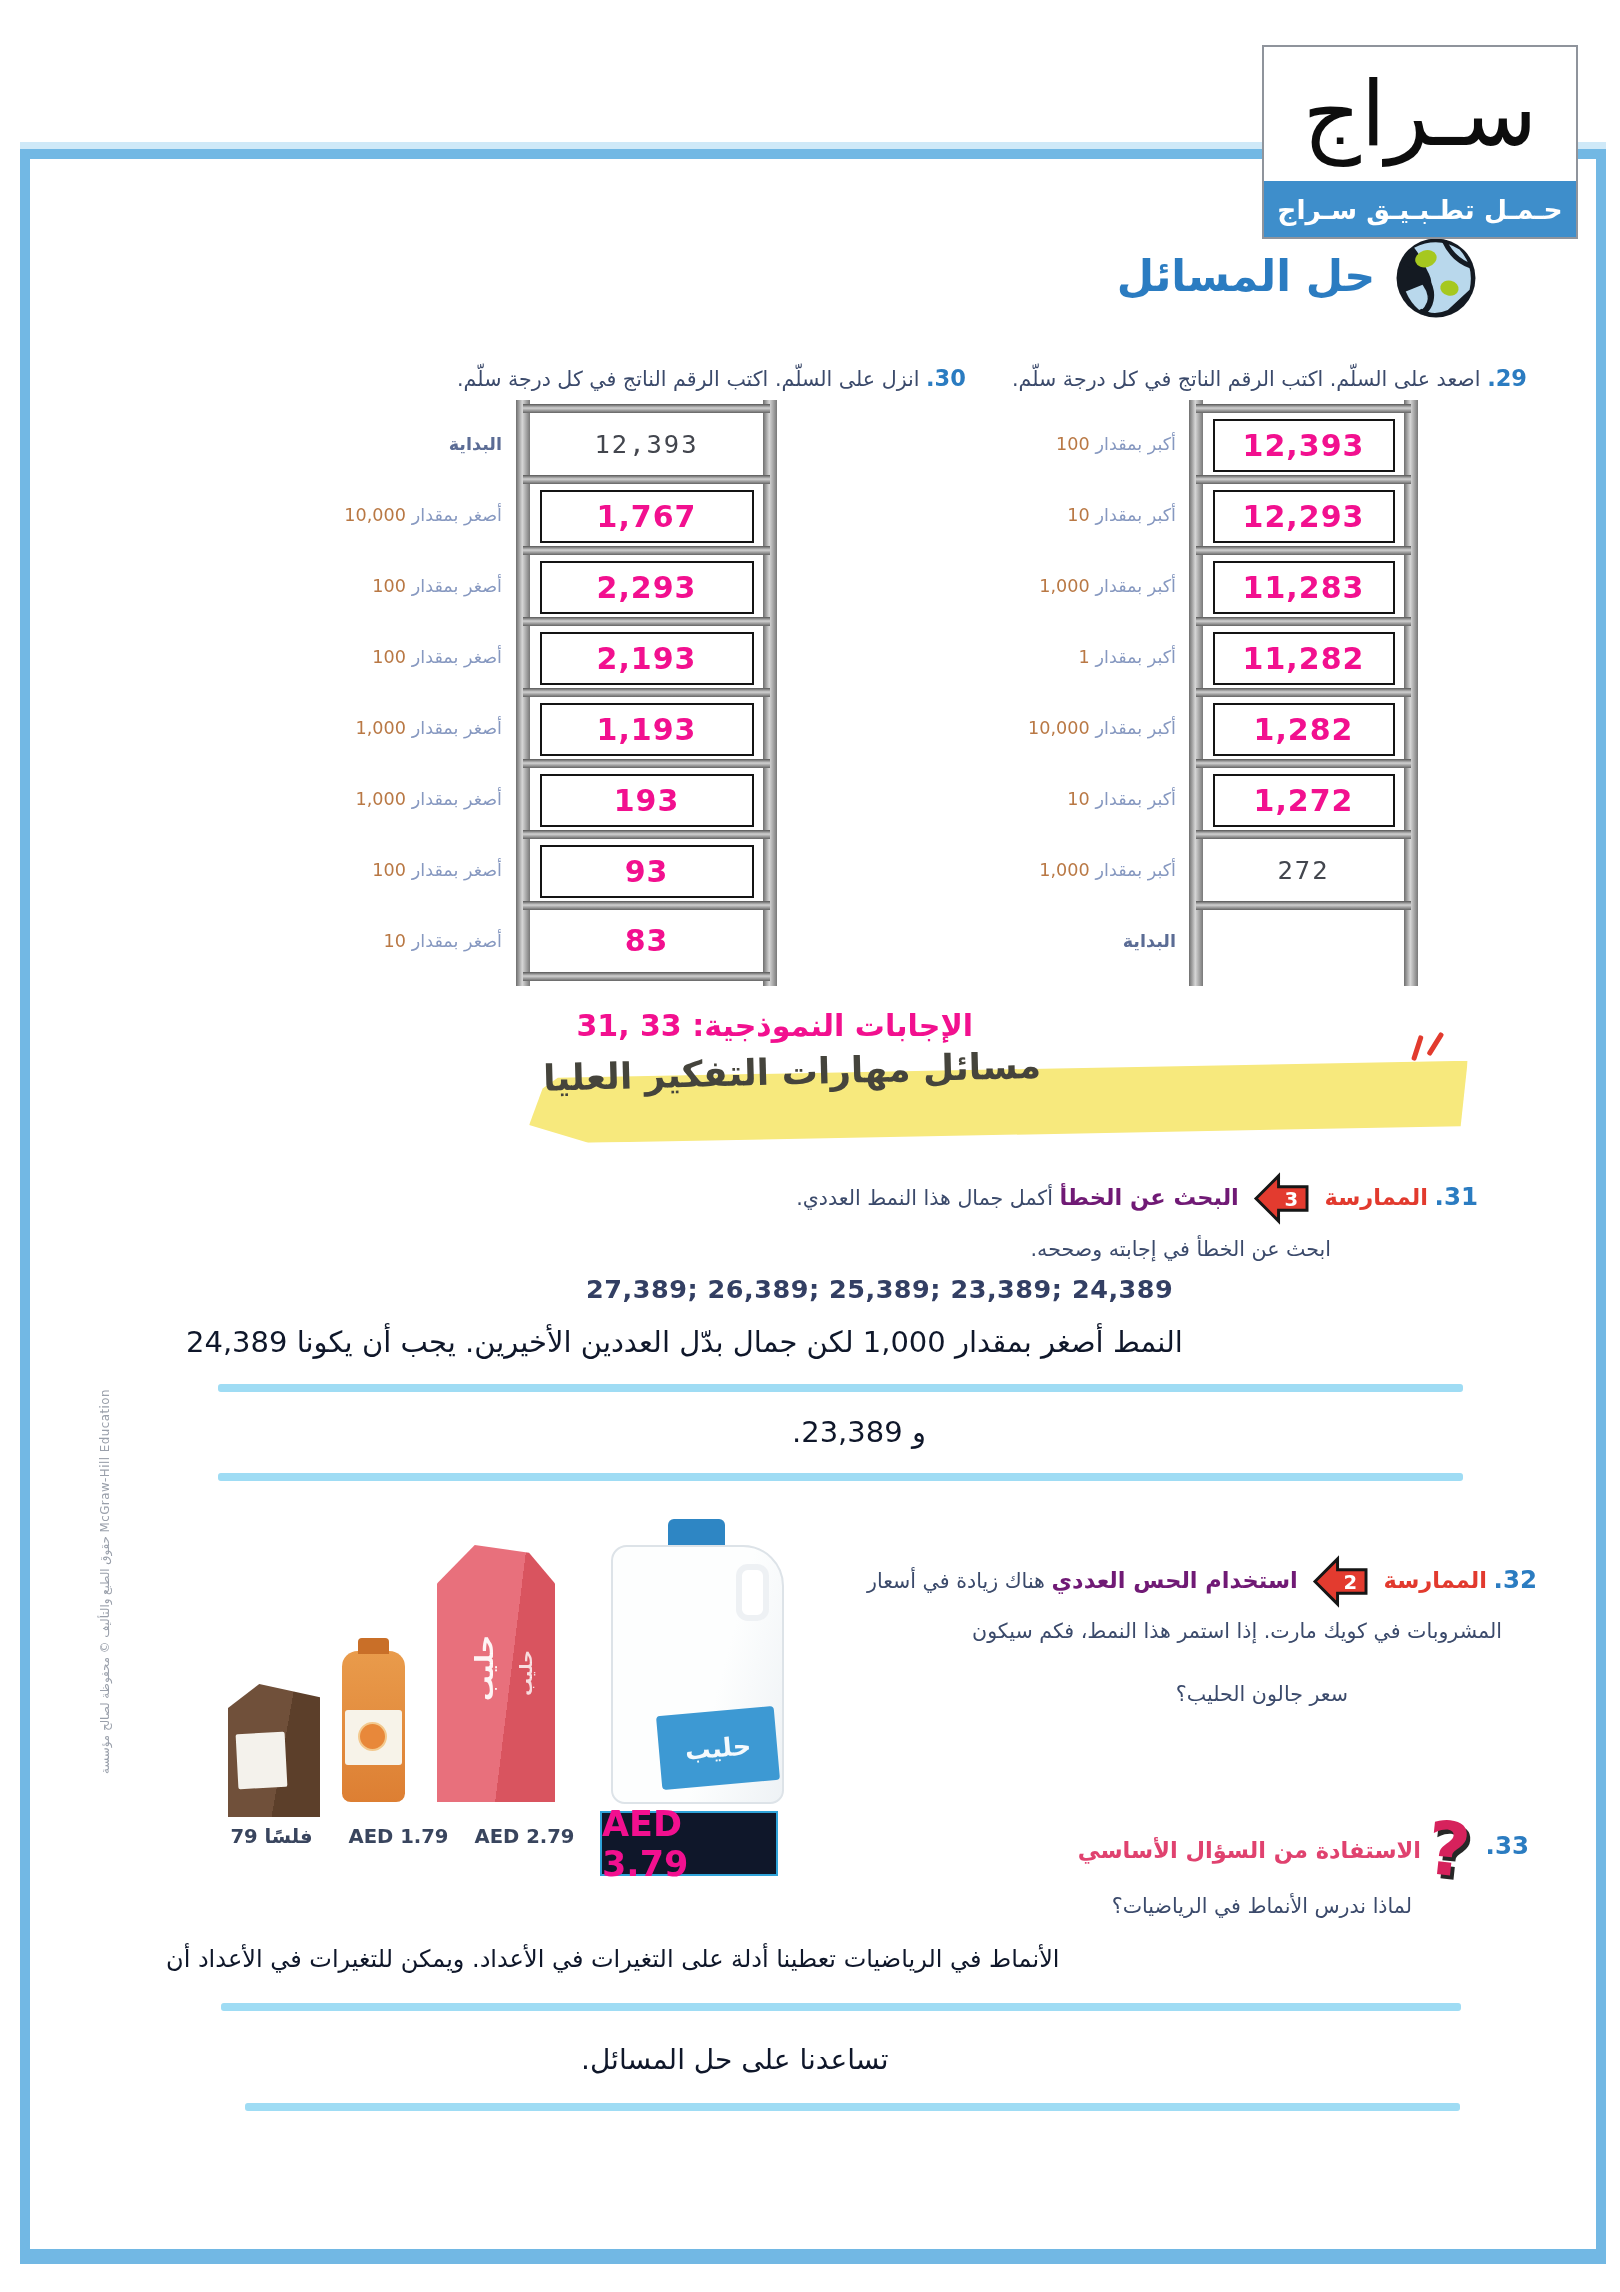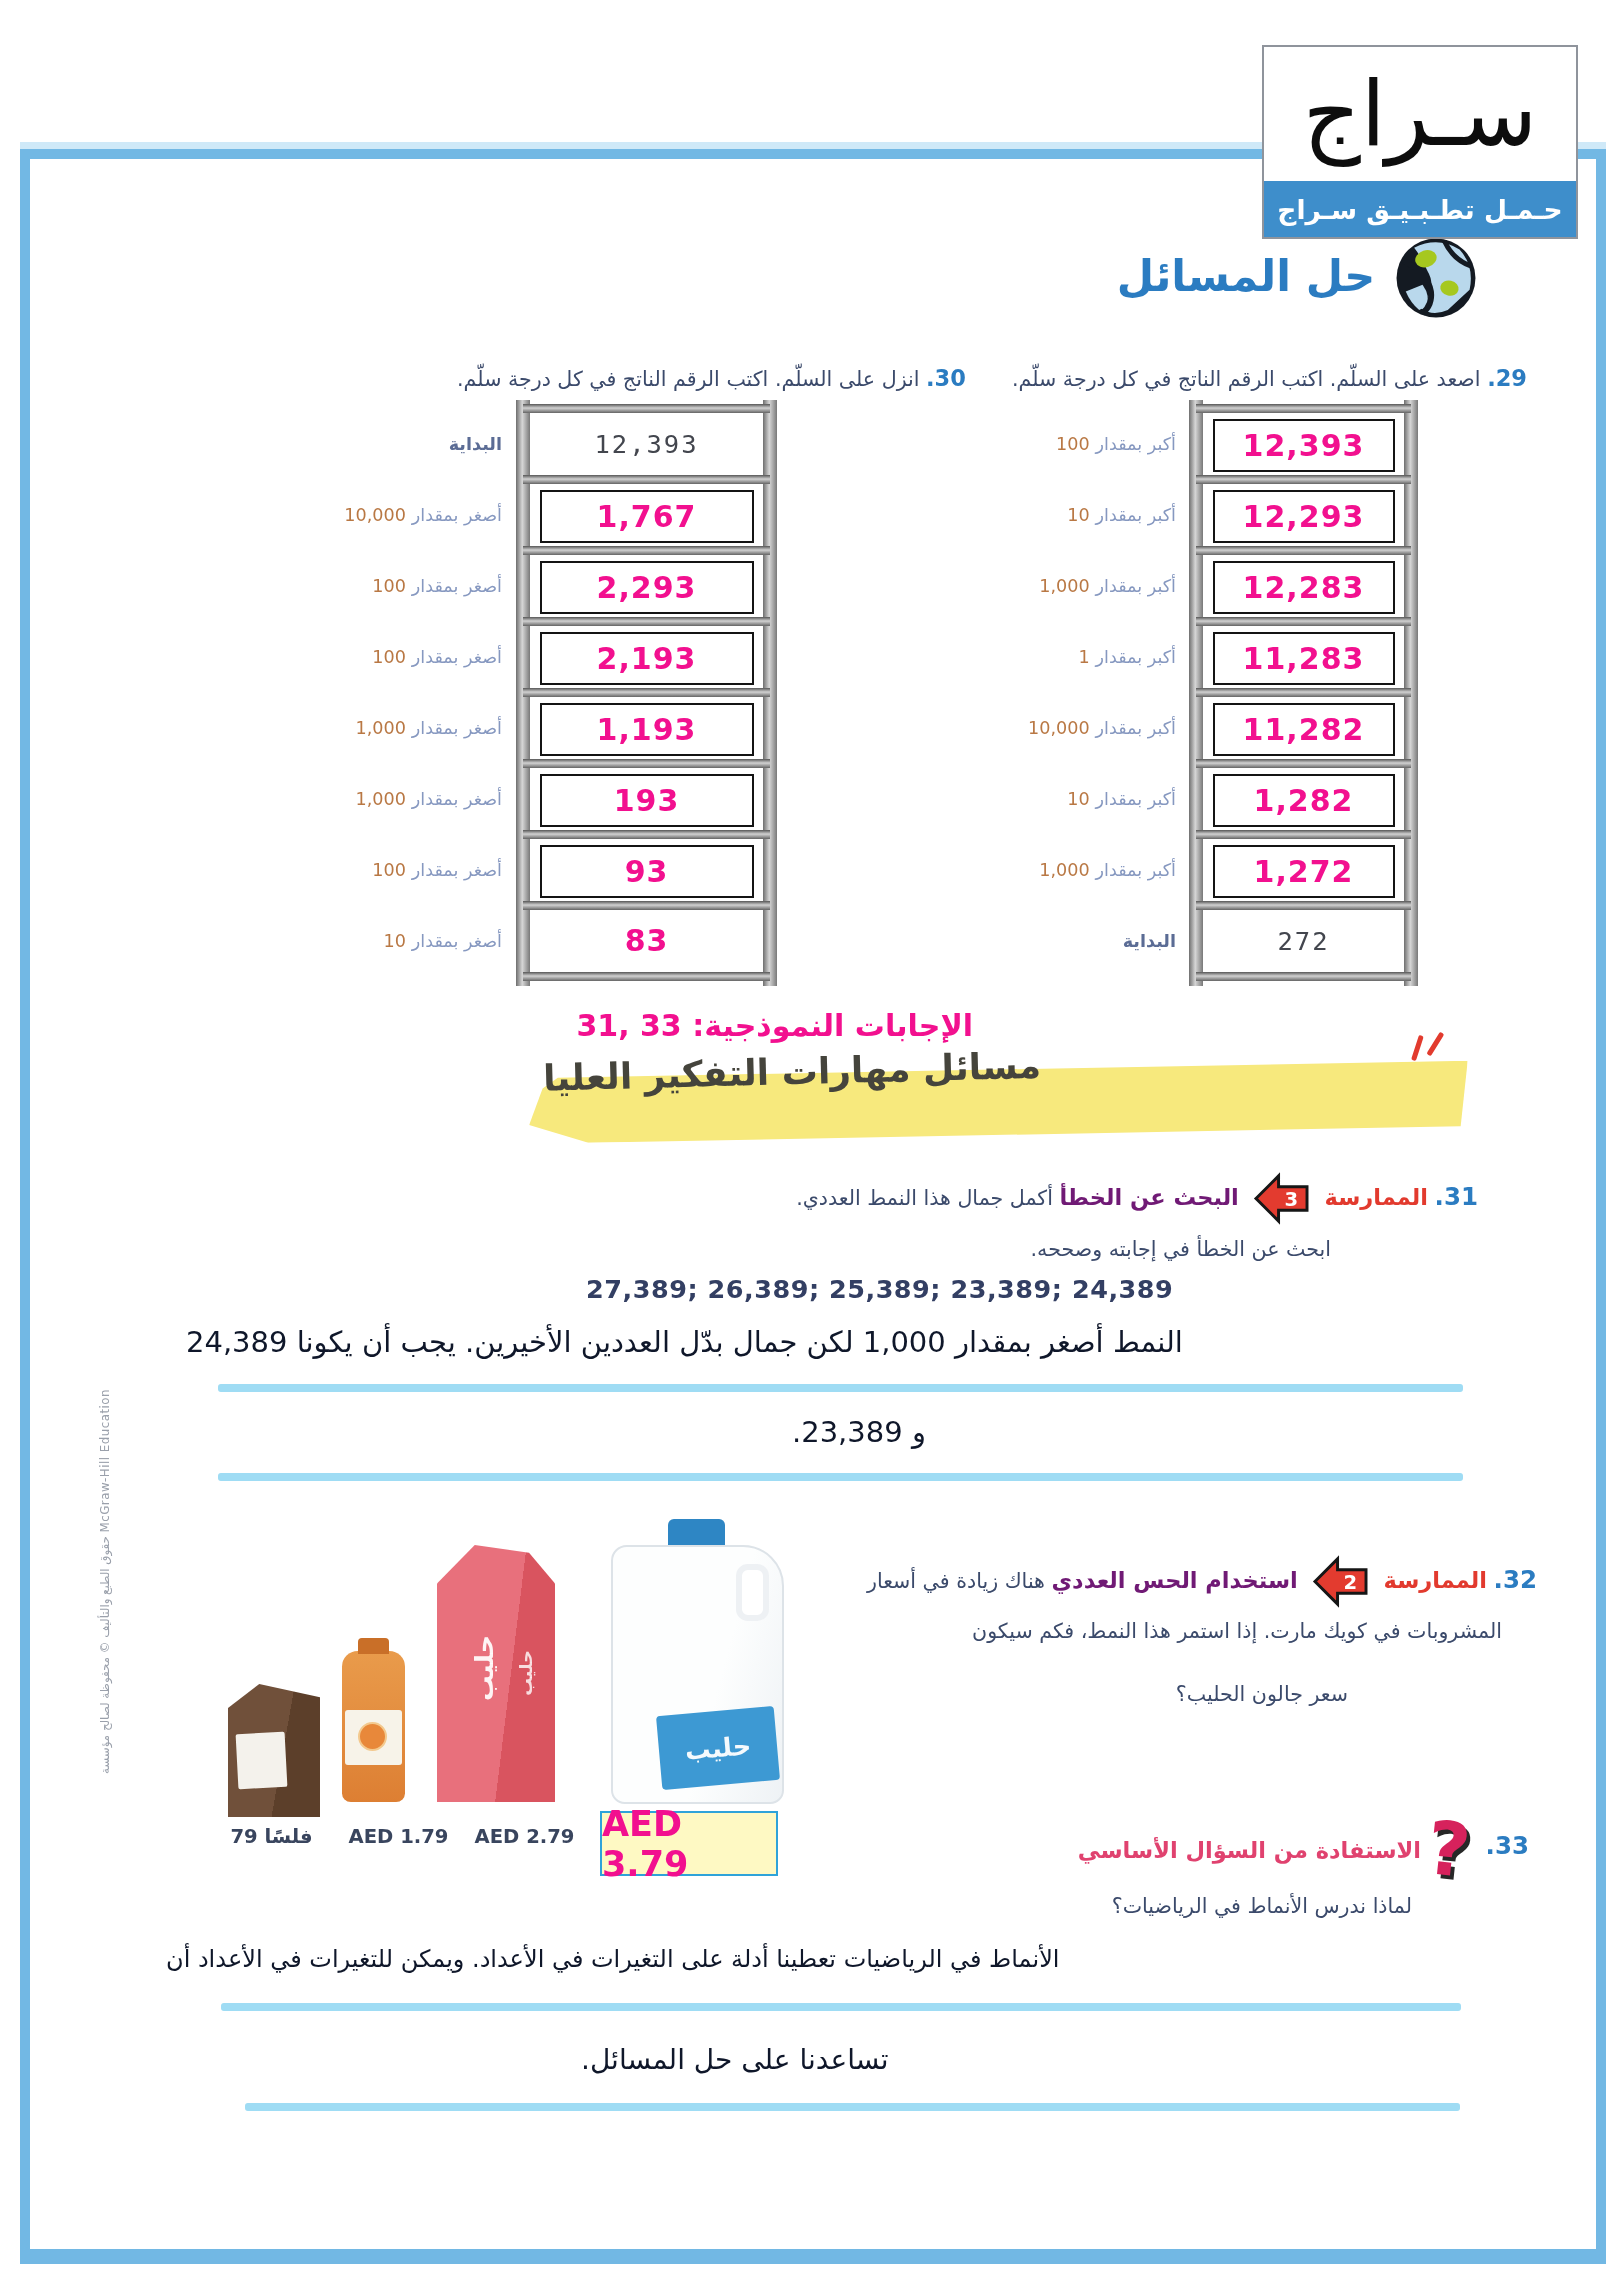--- a/index.html
+++ b/index.html
@@ -94,21 +94,21 @@
     border-radius:2.9px;}
   .ojbottle .fruit{position:absolute;left:15.7px;top:71px;width:29px;height:29px;background:#e8883a;
     border-radius:50%;border:2px solid #f3c98e;box-sizing:border-box;}
   .browncarton{position:absolute;left:228px;top:1684px;width:92px;height:133px;
     background:linear-gradient(100deg,#70503a 0 58%,#5c3f2a 58%);
     clip-path:polygon(0 18%,34% 0,100% 10%,100% 100%,0 100%);}
   .browncarton .patch{position:absolute;left:8.8px;top:49px;width:49px;height:55px;background:#f4f2ec;
     transform:rotate(-3deg);border-radius:2px;}
   .price{position:absolute;top:1825px;width:127px;text-align:center;
     font-size:19.6px;font-weight:bold;color:#39455e;direction:ltr;}
-  .answer-box{position:absolute;left:600px;top:1811px;width:178px;height:65px;background:#fef9c3;
+  .answer-box{position:absolute;left:600px;top:1811px;width:178px;height:65px;background:#0f172a;
     border:2.9px solid #2fa3d9;box-sizing:border-box;display:flex;align-items:center;justify-content:center;
     color:#f2108f;font-weight:bold;font-size:35px;direction:ltr;}
   
   .qmark{position:absolute;left:1426px;top:1813px;width:59px;height:94px;
     font-size:74px;font-weight:bold;color:#d6225c;text-shadow:3.9px 3.9px 0 #272727;
     transform:rotate(6deg);line-height:1;}
   .p33-title{position:absolute;right:199px;top:1837px;direction:rtl;
     color:#e0426f;font-weight:bold;font-size:22.5px;}
   
   .copyright{position:absolute;left:98px;top:1774px;transform:rotate(-90deg);
@@ -188,26 +188,20 @@
     </div>
   <div class="lcell">
       <div class="rung"></div>
       <div class="abox">
         <span class="pinknum">12,293</span>
       </div>
     </div>
   <div class="lcell">
       <div class="rung"></div>
       <div class="abox">
-        <span class="pinknum">12,283</span>
-      </div>
-    </div>
-  <div class="lcell">
-      <div class="rung"></div>
-      <div class="abox">
         <span class="pinknum">11,283</span>
       </div>
     </div>
   <div class="lcell">
       <div class="rung"></div>
       <div class="abox">
         <span class="pinknum">11,282</span>
       </div>
     </div>
   <div class="lcell">

